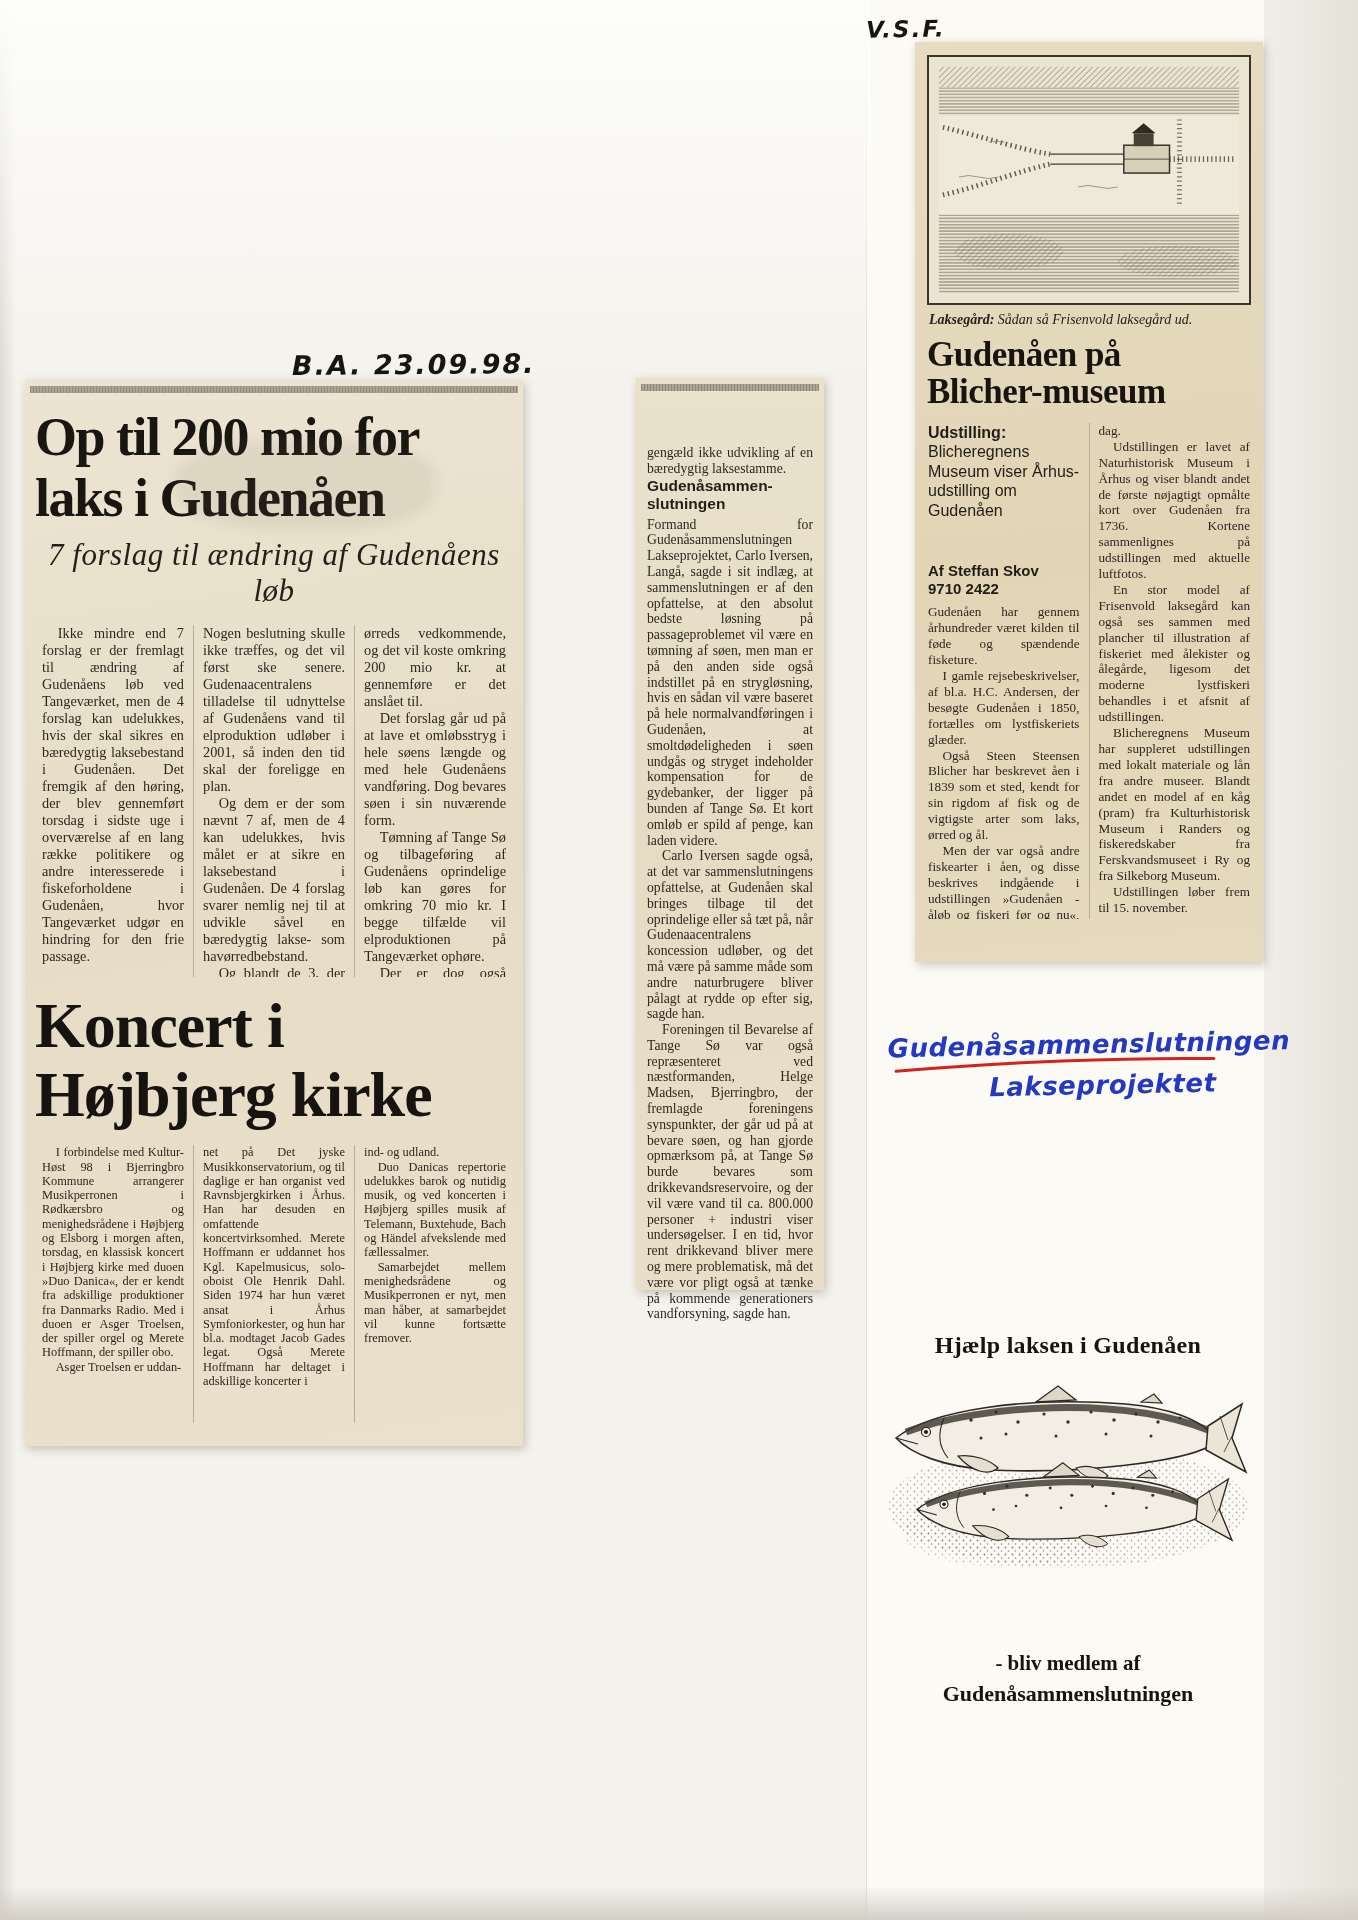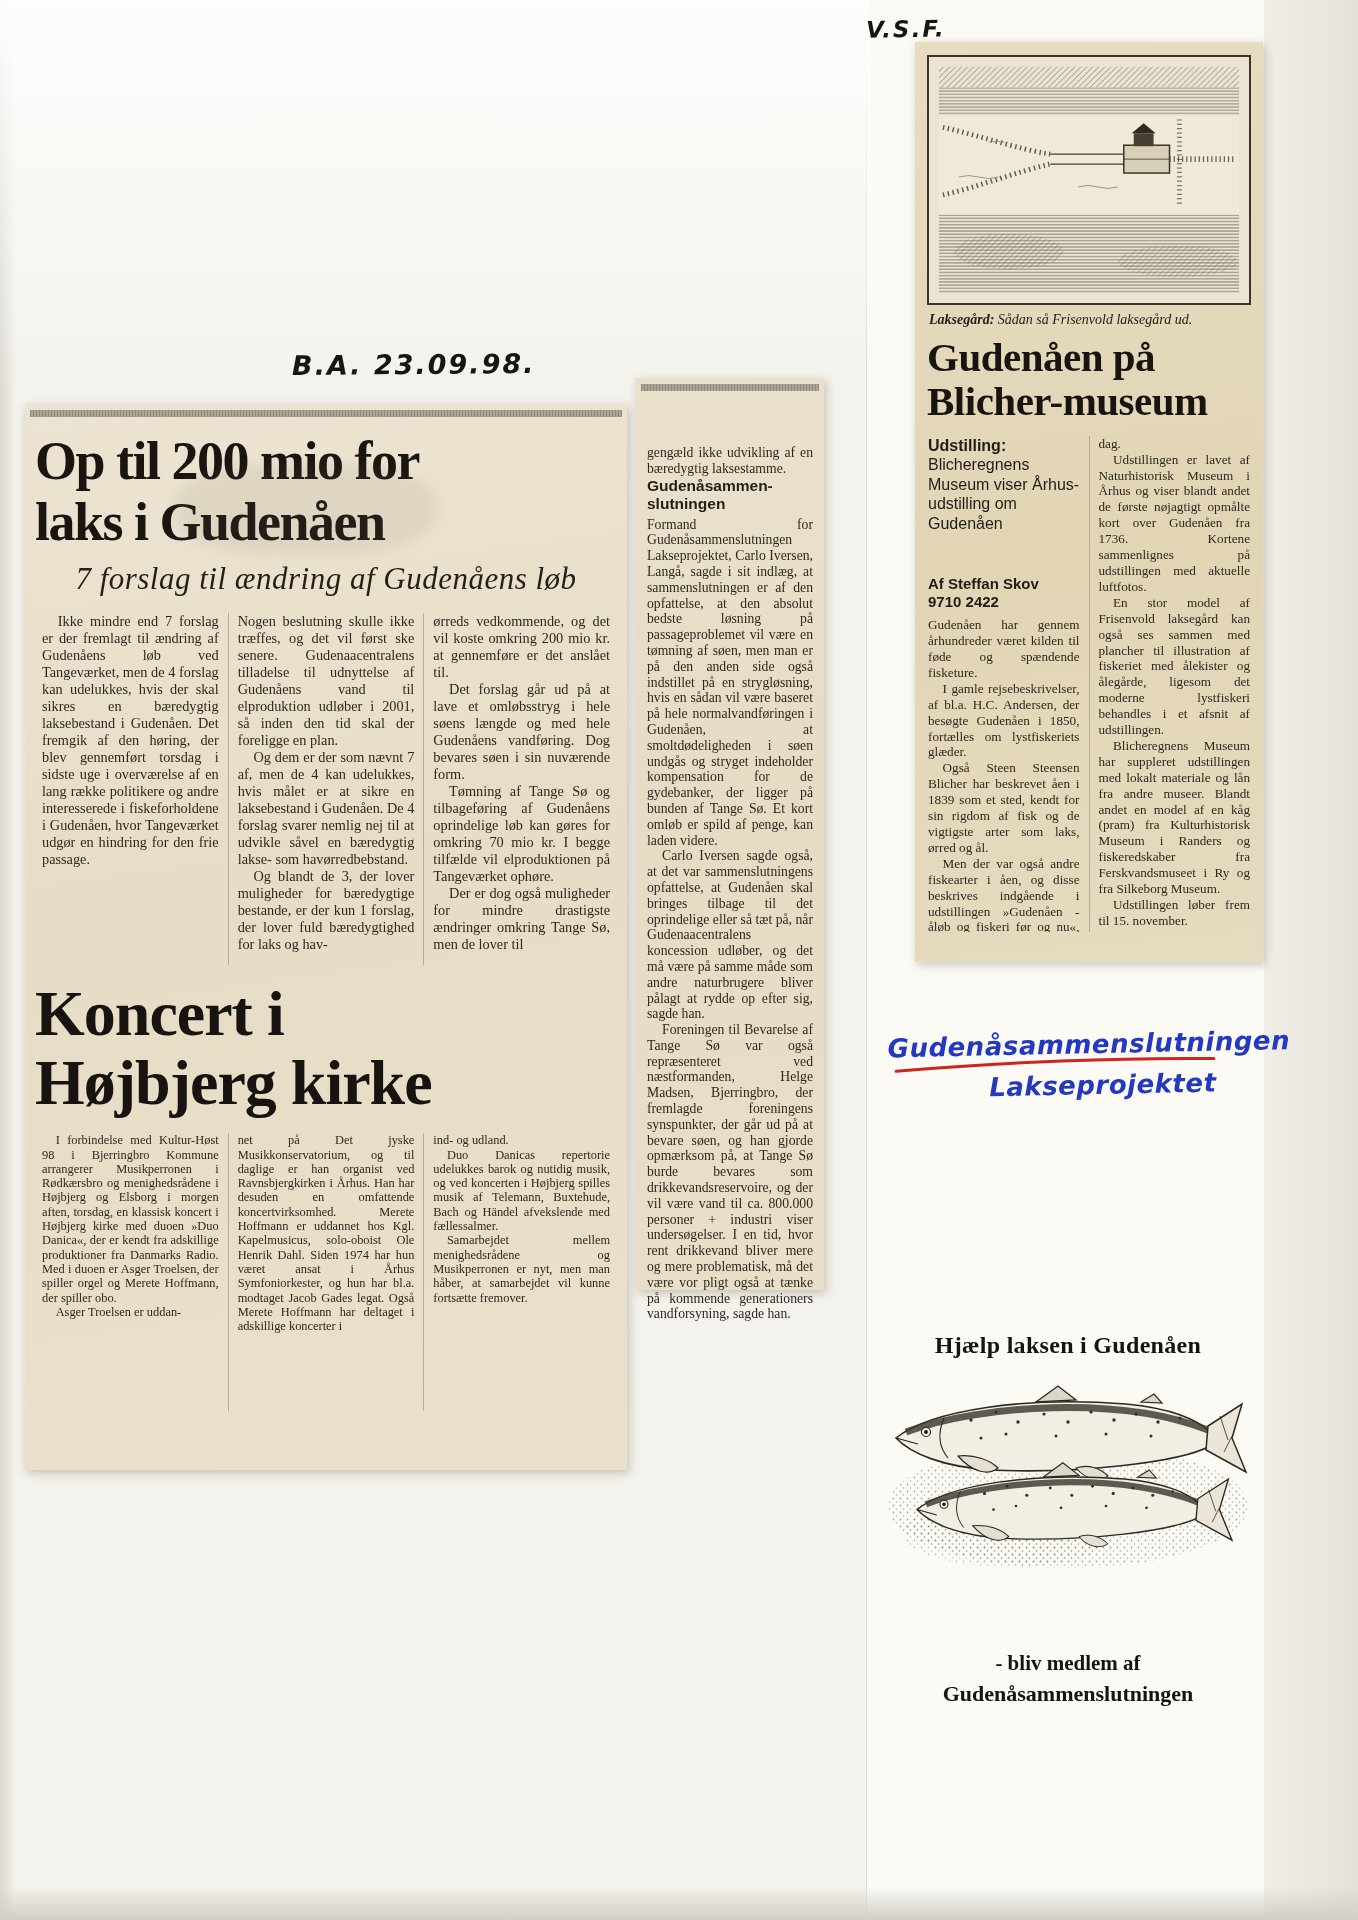--- a/index.html
+++ b/index.html
@@ -17,21 +17,21 @@
     background:linear-gradient(180deg,#fdfdfc 0%,rgba(253,253,252,0) 90%);}
   .bottom-shadow{position:absolute;left:0;bottom:0;width:1358px;height:34px;
     background:linear-gradient(180deg,rgba(210,206,198,0),#d2cec6);}
   
   .hand{position:absolute;font-family:"DejaVu Sans",sans-serif;font-style:italic;
     color:#17150f;letter-spacing:2px;}
   .hand-date{left:292px;top:349px;font-size:27px;transform:rotate(-0.5deg);font-weight:600;}
   .hand-vsf{left:866px;top:16px;font-size:23px;transform:rotate(-1deg);font-weight:600;}
   
   .clip{position:absolute;box-shadow:2px 3px 9px rgba(90,80,55,.30);}
-  .clip-left{left:25px;top:404px;width:602px;height:1066px;
+  .clip-left{left:25px;top:380px;width:498px;height:1066px;
     background:linear-gradient(172deg,#ece4d2,#e7ddc6 45%,#eae0cb);}
   .clip-strip{left:636px;top:378px;width:188px;height:912px;
     background:linear-gradient(178deg,#eae1cd,#e6dcc4 50%,#e9dfc9);}
   .clip-right{left:915px;top:42px;width:348px;height:920px;
     background:linear-gradient(175deg,#e7dcc0,#e2d5b6 55%,#e6dabf);padding:0;}
   .rule-top{height:7px;margin:6px 5px 0 5px;
     background:repeating-linear-gradient(90deg,#8e887b 0 1px,#aca496 1px 3px);}
   .ghost{position:absolute;background:rgba(120,108,88,.10);filter:blur(6px);border-radius:40%;}
   
   .a1-headline{margin:14px 8px 0 10px;font-weight:700;color:#191510;
@@ -56,21 +56,21 @@
   .strip-body p:first-of-type{margin-top:54px;}
   .strip-subhead{margin:0 0 4px 0;font-family:"Liberation Sans","DejaVu Sans",sans-serif;
     font-weight:700;font-size:15.5px;line-height:18px;color:#231e17;}
   
   .frame{margin:13px 12px 0 12px;height:246px;background:#ece5d3;
     border:2px solid #3a352b;box-shadow:inset 0 0 0 3px #ece5d3, inset 0 0 0 4px #514a3c;}
   .frame svg{display:block;width:100%;height:100%;}
   .a2-caption{margin:7px 14px 0 14px;font-size:14px;font-style:italic;color:#25201a;line-height:16px;}
   .a2-caption b{font-weight:700;font-family:Liberation Serif, serif;}
   .a2-headline{margin:8px 10px 12px 12px;font-weight:700;color:#181410;
-    font-size:41px;line-height:1.07;letter-spacing:-0.5px;}
+    font-size:35px;line-height:1.07;letter-spacing:-0.5px;}
   .cols-a2{margin:12px 4px 0 4px;height:496px;}
   .a2-body p{font-size:13.2px;line-height:15.9px;}
   .kicker{font-family:"Liberation Sans","DejaVu Sans",sans-serif;font-size:16px;
     line-height:19.5px;color:#211c15;margin:0 0 42px 0;}
   .kicker b{font-weight:700;}
   .byline{font-family:"Liberation Sans","DejaVu Sans",sans-serif;font-weight:700;
     font-size:15px;line-height:18px;color:#211c15;margin:0 0 6px 0;}
   
   .logo{position:absolute;left:888px;top:1030px;width:328px;text-align:right;
     transform:rotate(-1.2deg);}

